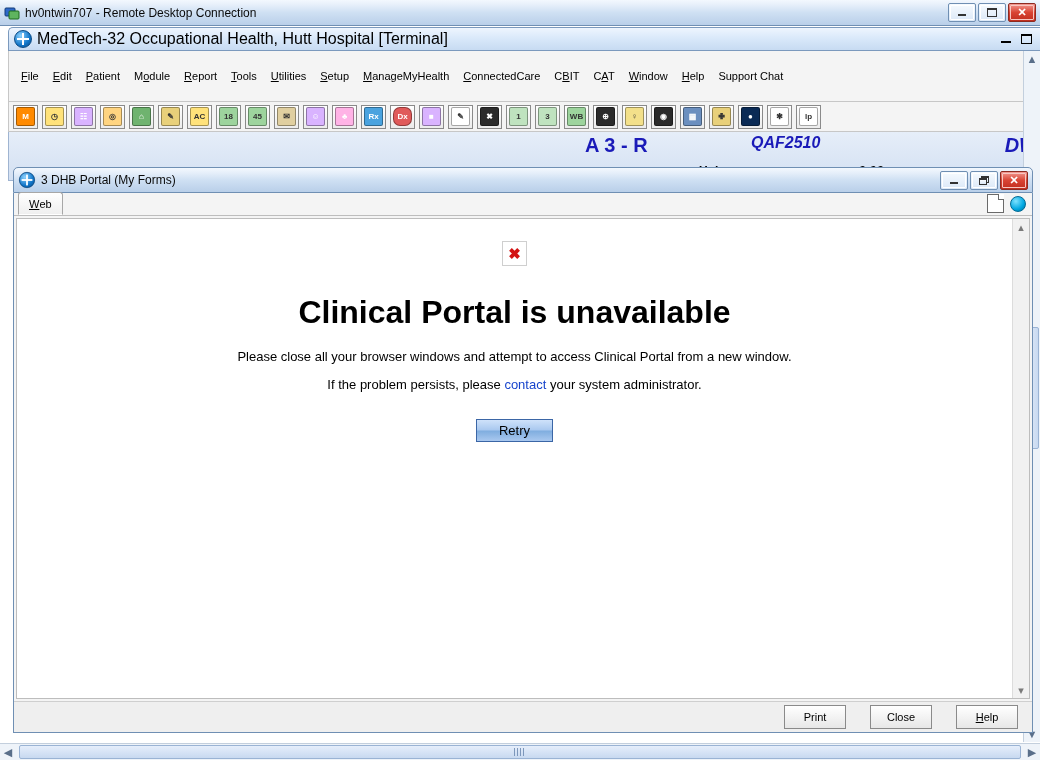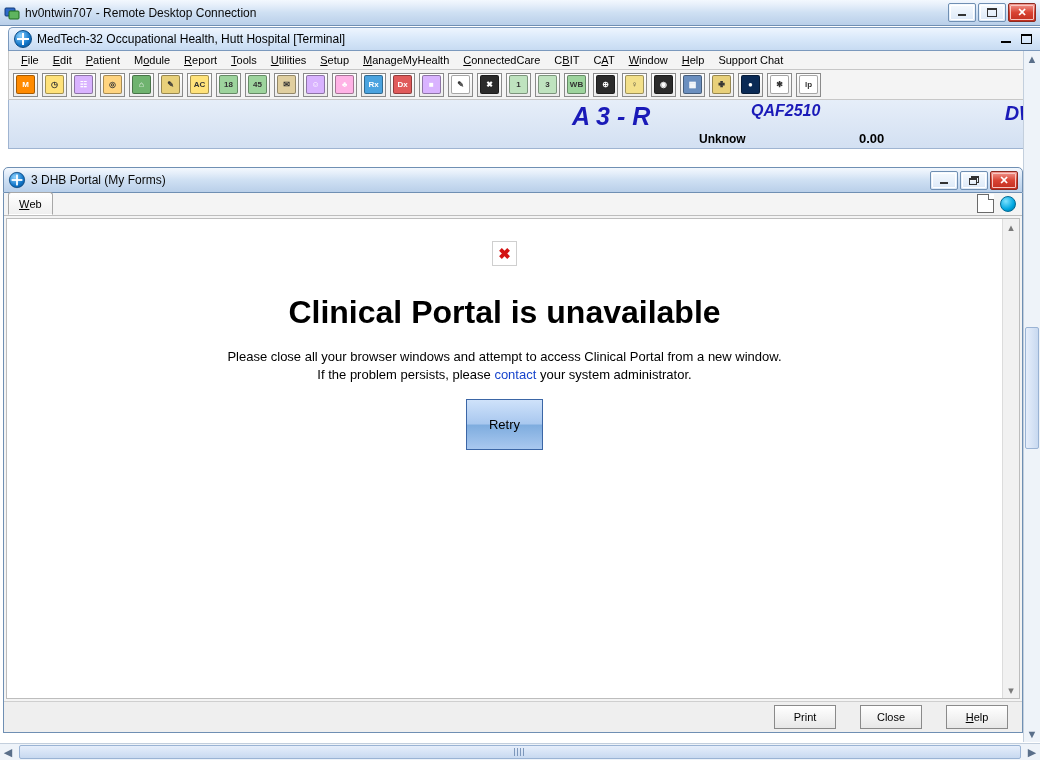--- a/index.html
+++ b/index.html
@@ -44,72 +44,72 @@
     display:flex; align-items:center; padding:0 5px; box-sizing:border-box;
   }
   .mt-icon {
     width:16px; height:16px; border-radius:50%;
     background: radial-gradient(circle at 35% 30%, #8fd3ff, #1176c9 60%, #0a4a85);
     border:1px solid #0a4a85; position:relative; margin-right:5px; flex-shrink:0;
   }
   .mt-icon:before,.mt-icon:after{content:"";position:absolute;background:#fff;}
   .mt-icon:before{left:7px;top:2px;width:2px;height:12px;}
   .mt-icon:after{left:2px;top:7px;width:12px;height:2px;}
-  .mt-titlebar .ttext { flex:1; font-size:12px; color:#000; }
+  .mt-titlebar .ttext { flex:1; font-size:16px; color:#000; }
   .mt-wbtns { display:flex; gap:2px; }
   .mt-wbtn { width:18px; height:14px; display:flex; align-items:center; justify-content:center; cursor:default;}
   .mt-min { width:10px; border-bottom:2px solid #000; margin-top:6px;}
   .mt-max { width:9px; height:7px; border:1px solid #000; border-top:2px solid #000;}
 
   
-  .menubar { display:flex; align-items:center; height:18px; padding:0 6px; background:#f4f4f4; border:1px solid #c7c7c7; border-top:none; border-right:none; gap:2px;}
+  .menubar { display:flex; align-items:center; height:18px; padding:16px 6px; background:#f4f4f4; border:1px solid #c7c7c7; border-top:none; border-right:none; gap:2px;}
   .menuitem { padding:1px 6px; cursor:default; }
   .menuitem u { text-decoration:underline; }
 
   
   .toolbar { height:30px; background:#f4f4f4; border:1px solid #c7c7c7; border-top:none; border-right:none; display:flex; align-items:center; padding:2px 4px; gap:4px; box-sizing:border-box;}
   .tbutton { width:25px; height:24px; border:1px solid #8a8a8a; background:linear-gradient(to bottom,#ffffff,#ececec); box-sizing:border-box; display:flex;align-items:center;justify-content:center; position:relative; cursor:default;}
   .ico-sq { width:17px; height:17px; border-radius:2px; border:1px solid rgba(0,0,0,.35); display:flex;align-items:center;justify-content:center; font-weight:bold; font-size:8px; color:#fff;}
 
   
   .banner { height:48px; background:linear-gradient(to bottom,#e6eef9,#d3e0f2); border:1px solid #9fb4d1; border-top:none; border-right:none; position:relative; font-family: Arial, sans-serif;}
   .banner .pt { position:absolute; left:8px; top:2px; font-size:22px; font-weight:bold; font-style:italic; color:#1a1ab8;}
-  .banner .loc { position:absolute; left:563px; top:2px; font-size:25px; font-weight:bold; font-style:italic; color:#1a1ab8;}
+  .banner .loc { position:absolute; left:576px; top:2px; font-size:20px; font-weight:bold; color:#1a1ab8;}
   .banner .code { position:absolute; left:742px; top:2px; font-size:16px; font-weight:bold; font-style:italic; color:#1a1ab8;}
   .banner .dw { position:absolute; right:2px; top:2px; font-size:20px; font-weight:bold; font-style:italic; color:#1a1ab8;}
   .banner .unk { position:absolute; left:690px; bottom:2px; font-size:12px; font-weight:bold; color:#000;}
   .banner .amt { position:absolute; left:850px; bottom:2px; font-size:13px; font-weight:bold; color:#000;}
   .banner .p { position:absolute; right:2px; bottom:2px; font-size:15px; font-weight:bold; color:#000;}
 
   
   .mt-scroll { position:absolute; right:0; top:51px; width:16px; bottom:18px; background:#eef3f9; border-left:1px solid #c3cfdd;}
   .mt-scroll .arrow { height:16px; display:flex; align-items:center; justify-content:center; color:#5a6f8a; }
   .mt-scroll .track { position:absolute; top:16px; bottom:16px; left:0; right:0;}
   .mt-scroll .thumb { position:absolute; left:1px; right:1px; background:linear-gradient(to right,#e6eefb,#c8d9f0); border:1px solid #9ab3d4; border-radius:2px;}
 
   
-  .portal { position:absolute; left:3px; top:167px; width:1020px; height:568px; }
+  .portal { position:absolute; left:13px; top:167px; width:1020px; height:568px; }
   .portal .titlebar { border:1px solid #6f8fb3; border-top-left-radius:5px; border-top-right-radius:5px; }
   .portal-body { border:1px solid #6f8fb3; border-top:none; background:#f4f4f4; height:540px; box-sizing:border-box; display:flex; flex-direction:column;}
   .tabrow { height:22px; display:flex; align-items:flex-end; padding-left:4px; border-bottom:1px solid #bdbdbd; position:relative;}
   .tab { background:linear-gradient(to bottom,#ffffff,#efefef); border:1px solid #a7a7a7; border-bottom:1px solid #fff; border-top-left-radius:3px;border-top-right-radius:3px; padding:2px 10px; height:17px; display:flex; align-items:center; cursor:default;}
   .tabrow .right-icons{ position:absolute; right:6px; bottom:2px; display:flex; gap:6px;}
   .mini-ico{ width:15px; height:17px; border:1px solid #6a6a6a; background:#fff; position:relative;}
   .mini-ico:after{content:"";position:absolute;right:-1px;top:-1px;width:5px;height:5px;background:#fff;border-left:1px solid #6a6a6a;border-bottom:1px solid #6a6a6a;}
   .mini-circ{ width:14px;height:14px;border-radius:50%;background:radial-gradient(circle at 35% 30%,#7de2ff,#00a7e1 60%,#006a94);border:1px solid #006a94; margin-top:2px;}
 
   .webarea { flex:1; margin:2px; background:#fff; border:1px solid #bdbdbd; position:relative; overflow:hidden;}
   .webcontent { position:absolute; left:0; right:17px; top:0; bottom:0; padding:22px 0 0 0; text-align:center; font-family: Arial, Helvetica, sans-serif;}
   .broken-img { width:23px; height:23px; border:1px solid #cfcfcf; display:inline-flex; align-items:center; justify-content:center; }
   .broken-img span{ color:#d31313; font-weight:bold; font-size:15px; font-family: Arial;}
   .ptitle { font-size:32px; font-weight:bold; color:#000; margin:28px 0 18px;}
-  .pline { font-size:13px; color:#000; margin:3px 0;}
+  .pline { font-size:13px; color:#000; margin:13px 0;}
   .pline a{ color:#1744cc; text-decoration:none; cursor:pointer;}
   .retry-btn{
-    display:inline-block; margin-top:14px; padding:17px 22px;
+    display:inline-block; margin-top:14px; padding:3px 22px;
     border:1px solid #3b66a6; color:#000;
     background:linear-gradient(to bottom,#cfe2fa 0%, #a9c8ef 48%, #7faddf 52%, #a9c8ef 100%);
     font-size:13px; cursor:default;
   }
   .web-scroll { position:absolute; right:0; top:0; bottom:0; width:16px; background:#f1f1f1; border-left:1px solid #dcdcdc;}
   .web-scroll .arrow{ height:16px; display:flex;align-items:center;justify-content:center;color:#7a7a7a;}
 
   .btnrow { height:30px; border-top:1px solid #cfcfcf; background:#efefef; display:flex; justify-content:flex-end; align-items:center; gap:24px; padding-right:14px;}
   .winbtn { width:60px; height:22px; border:1px solid #8a8a8a; background:linear-gradient(to bottom,#ffffff,#e7e7e7); display:flex;align-items:center;justify-content:center; cursor:default;}
 
@@ -219,21 +219,21 @@
         <div class="tbutton">
           <div class="ico-sq" style="background: rgb(217, 179, 255); color: rgb(255, 255, 255);">☺</div>
         </div>
         <div class="tbutton">
           <div class="ico-sq" style="background: rgb(255, 179, 230); color: rgb(255, 255, 255);">♣</div>
         </div>
         <div class="tbutton">
           <div class="ico-sq" style="background: rgb(74, 163, 223); color: rgb(255, 255, 255);">Rx</div>
         </div>
         <div class="tbutton">
-          <div class="ico-sq" style="background: rgb(224, 90, 90); color: rgb(255, 255, 255);">Dx</div>
+          <div class="ico-sq" style="background: rgb(224, 90, 90); color: rgb(255, 255, 255); border-radius: 7px;">Dx</div>
         </div>
         <div class="tbutton">
           <div class="ico-sq" style="background: rgb(217, 179, 255); color: rgb(255, 255, 255);">■</div>
         </div>
         <div class="tbutton">
           <div class="ico-sq" style="background: rgb(255, 255, 255); color: rgb(51, 51, 51);">✎</div>
         </div>
         <div class="tbutton">
           <div class="ico-sq" style="background: rgb(43, 43, 43); color: rgb(255, 255, 255);">✖</div>
         </div>

